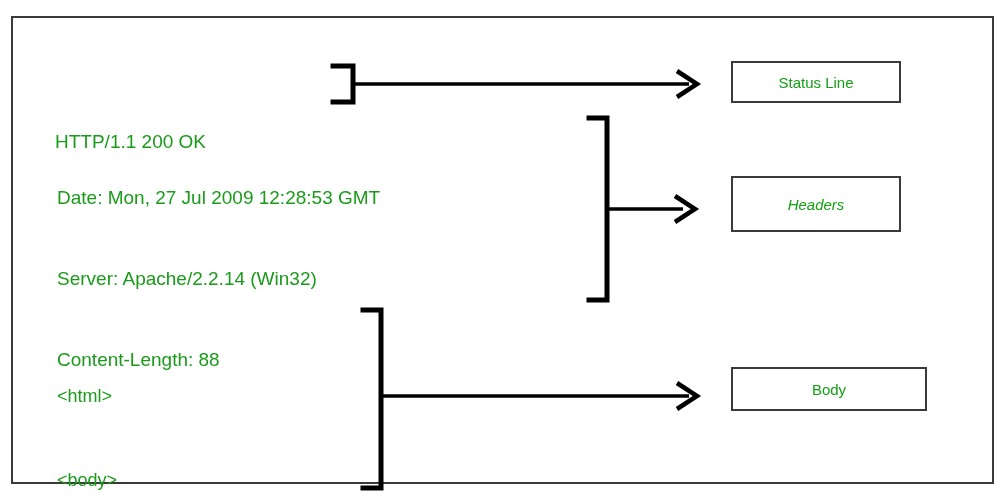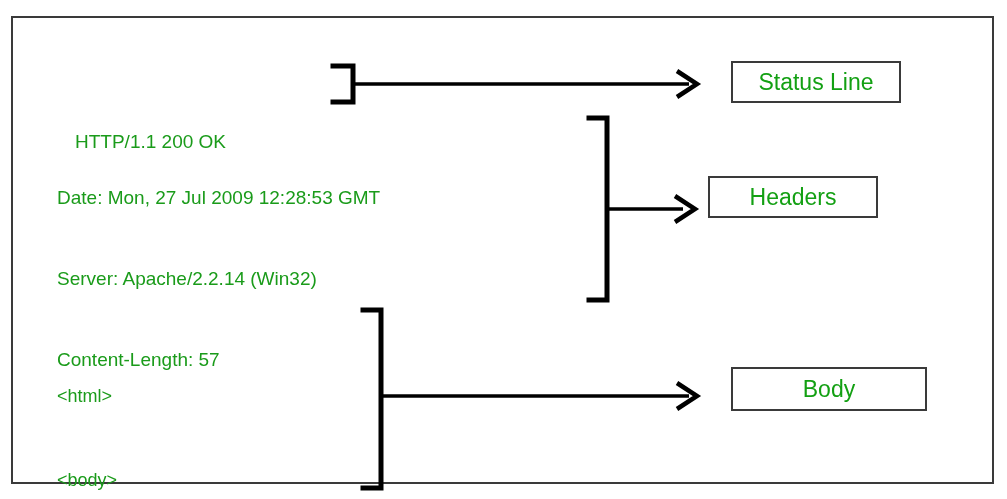--- a/index.html
+++ b/index.html
@@ -30,38 +30,38 @@
   
   .msg-block {
     position: absolute;
     color: #1a9b1a;
     font-size: 19px;
     line-height: 27px;
     white-space: pre;
   }
   .msg-line { white-space: pre; }
 
-  #status-line-text { left: 62px; top: 56px; }
+  #status-line-text { left: 42px; top: 56px; }
   #headers-text     { left: 44px; top: 112px; }
   #body-text        { left: 44px; top: 308px; font-size: 18px; line-height: 28px;}
 
   
   .label-box {
     position: absolute;
     border: 2px solid #3a3a3a;
     background: #ffffff;
     color: #13a013;
-    font-size: 23px;
+    font-size: 15px;
     display: flex;
     align-items: center;
     justify-content: center;
     box-sizing: border-box;
   }
   #box-status-line { left: 718px; top: 43px;  width: 170px; height: 42px; }
-  #box-headers     { left: 695px; top: 158px; width: 170px; height: 42px; }
+  #box-headers     { left: 718px; top: 158px; width: 170px; height: 56px; font-style: italic; }
   #box-body        { left: 718px; top: 349px; width: 196px; height: 44px; }
 
   
   .connector { position: absolute; }
   .connector svg { display: block; }
 
   #connector-status-line { left: 316px; top: 40px;  width: 380px; height: 56px; }
   #connector-headers     { left: 570px; top: 92px;  width: 130px; height: 198px; }
   #connector-body        { left: 344px; top: 286px; width: 352px; height: 192px; }
 </style>
@@ -71,21 +71,21 @@
 <div id="page">
   <div id="frame">
 
     <div class="msg-block" id="status-line-text">
       <div class="msg-line">HTTP/1.1 200 OK</div>
     </div>
 
     <div class="msg-block" id="headers-text">
       <div class="msg-line">Date: Mon, 27 Jul 2009 12:28:53 GMT</div>
       <div class="msg-line">Server: Apache/2.2.14 (Win32)</div>
-      <div class="msg-line">Content-Length: 57</div>
+      <div class="msg-line">Content-Length: 88</div>
       
       
     </div>
 
     <div class="msg-block" id="body-text">
       <div class="msg-line">&lt;html&gt;</div>
       <div class="msg-line">&lt;body&gt;</div>
       
       
       

